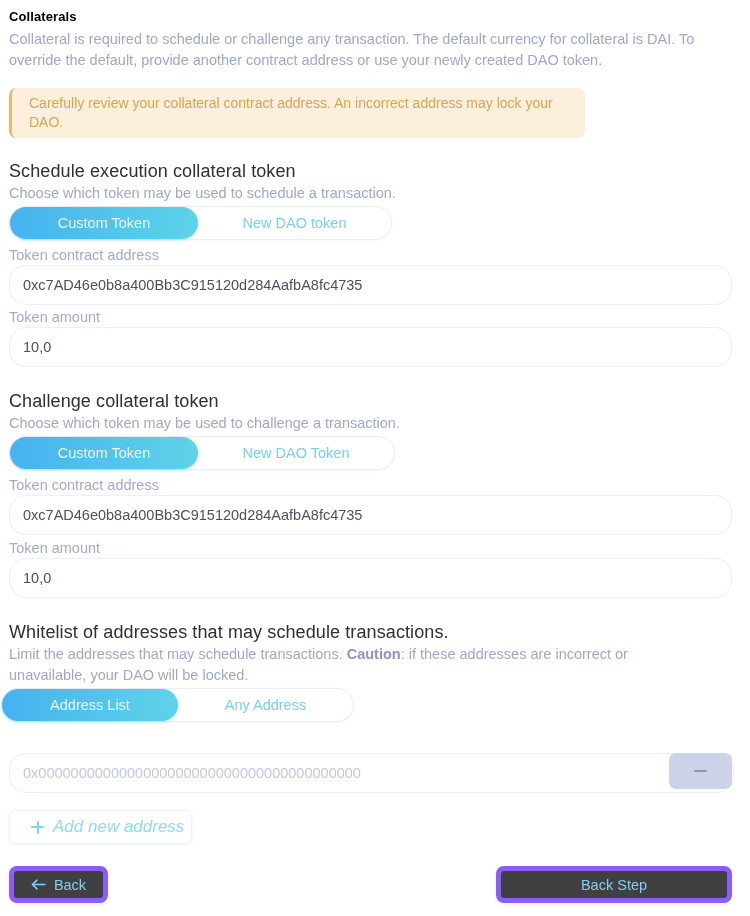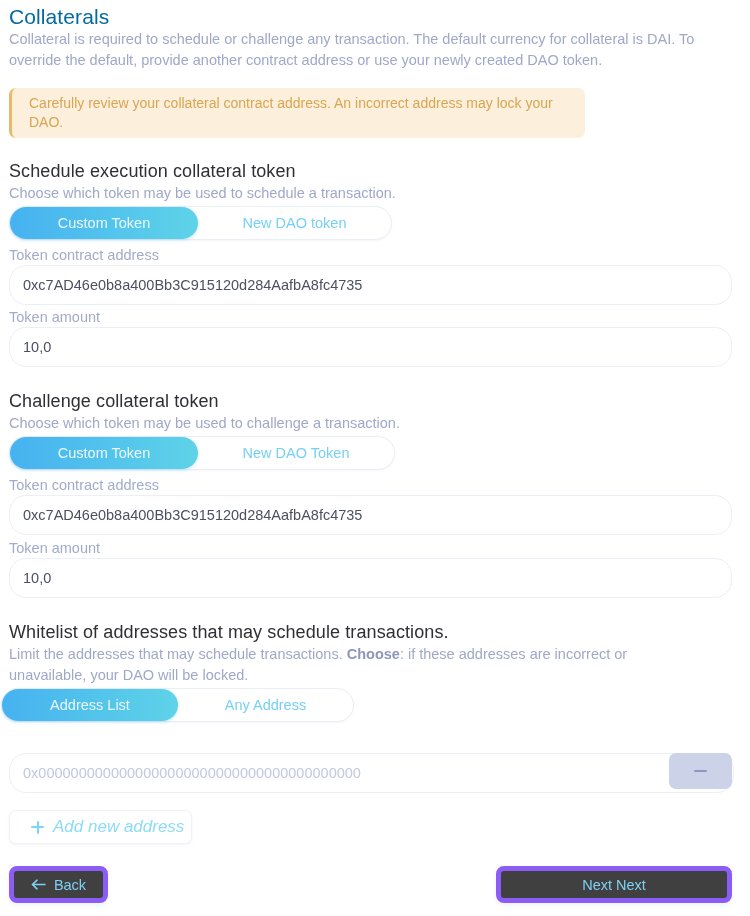--- a/index.html
+++ b/index.html
@@ -14,23 +14,23 @@
 
   .page {
     position: relative;
     width: 750px;
     height: 916px;
     padding: 0 9px;
   }
 
   
   .h-main {
-    font-size: 21px;
-    color: #0369a1;
-    font-weight: 400;
+    font-size: 13px;
+    color: #000000;
+    font-weight: 700;
     letter-spacing: 0.1px;
     line-height: 24px;
   }
   .h-section {
     font-size: 18px;
     color: #2f2f36;
     font-weight: 400;
     letter-spacing: 0.1px;
     line-height: 23px;
   }
@@ -254,21 +254,21 @@
     <div class="seg off" style="width:196px;">New DAO Token</div>
   </div>
 
   <div class="field-label" style="position:absolute;left:9px;top:475px;">Token contract address</div>
   <input class="inp" style="top: 495px;" type="text" value="0xc7AD46e0b8a400Bb3C915120d284AafbA8fc4735">
 
   <div class="field-label" style="position:absolute;left:9px;top:538px;">Token amount</div>
   <input class="inp" style="top: 558px;" type="text" value="10,0">
 
   <div class="h-section" style="position:absolute;left:9px;top:621px;">Whitelist of addresses that may schedule transactions.</div>
-  <div class="sub" style="position:absolute;left:9px;top:644px;width:680px;"><span>Limit the addresses that may schedule transactions. </span><b>Choose</b><span>: if these addresses are incorrect or unavailable, your DAO will be locked.</span></div>
+  <div class="sub" style="position:absolute;left:9px;top:644px;width:680px;"><span>Limit the addresses that may schedule transactions. </span><b>Caution</b><span>: if these addresses are incorrect or unavailable, your DAO will be locked.</span></div>
 
   <div class="toggle" style="left:1px;top:688px;width:353px;">
     <div class="seg on" style="width:176px;">Address List</div>
     <div class="seg off" style="width:175px;">Any Address</div>
   </div>
 
   <input class="inp short" style="top: 753px;" type="text" placeholder="0x0000000000000000000000000000000000000000">
 
   <button class="minus-btn">
     <span class="minus-glyph"></span>
@@ -280,16 +280,16 @@
   </div>
 
   <div class="btn-nav btn-back">
     <svg class="arrow-left" viewBox="0 0 15 11">
       <path d="M14 5.5 H2.2 M6 1.2 L1.4 5.5 L6 9.8" fill="none" stroke="#7ed0f5" stroke-width="1.6" stroke-linecap="round" stroke-linejoin="round"></path>
     </svg>
     <span class="nav-label">Back</span>
   </div>
 
   <div class="btn-nav btn-next">
-    <span class="nav-label">Next Next</span>
+    <span class="nav-label">Back Step</span>
   </div>
 
 </div>
 
 </body></html>

